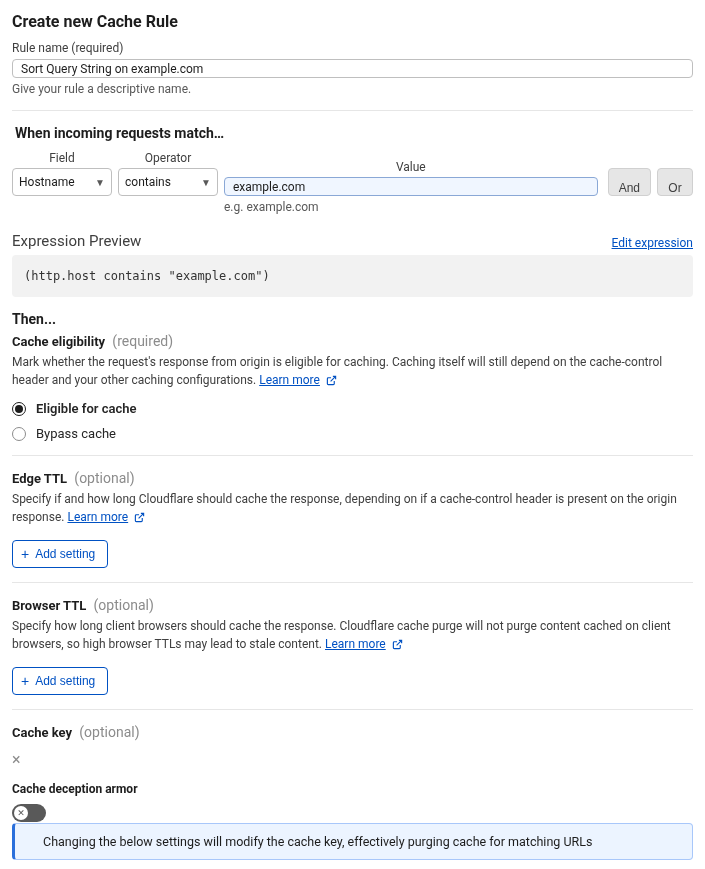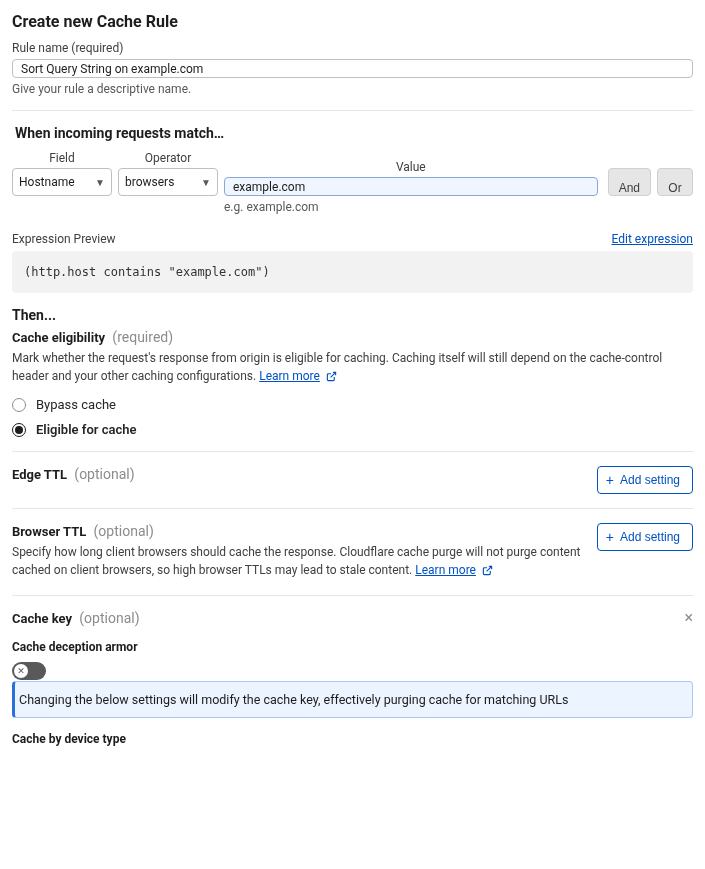--- a/index.html
+++ b/index.html
@@ -90,21 +90,21 @@
   .ext-icon{display:inline-block;vertical-align:-2px;margin-left:3px;}
   .radio-row{display:flex;align-items:center;margin-top:10px;font-size:13px;color:#262626;}
   .radio{
     width:14px;height:14px;border:1.3px solid #8c8c8c;border-radius:50%;
     margin-right:10px;display:inline-flex;align-items:center;justify-content:center;
     cursor:pointer;
   }
   .radio.checked{border-color:#1d1d1d;}
   .radio .dot{width:8px;height:8px;border-radius:50%;background:#1d1d1d;}
   .bold{font-weight:600;}
-  .panel{display:flex;justify-content:space-between;align-items:flex-start;gap:12px;}
+  .panel{display:flex;justify-content:space-between;align-items:flex-start;gap:12px;flex-direction:column;}
   .panel-left{flex:1;}
   .add-btn{
     height:28px;
     border:1px solid var(--blue);
     color:var(--blue);
     background:#fff;
     border-radius:4px;
     font-size:12px;
     padding:0 12px 0 8px;
     display:inline-flex;align-items:center;gap:6px;
@@ -123,30 +123,30 @@
     width:14px;height:14px;border-radius:50%;background:#fff;
     position:absolute;top:2px;left:2px;
     display:flex;align-items:center;justify-content:center;
     font-size:9px;color:#595959;
   }
   .info-banner{
     margin-top:1px;
     border:1px solid var(--info-border);
     background:var(--info-bg);
     border-radius:4px;
-    padding:10px 4px;
+    padding:10px 28px;
     font-size:12.5px;
     color:#1d1d1d;
     border-left:3px solid #2a6fdb;
   }
   .cond-field{width:100px;}
   .cond-op{width:100px;}
   .cond-val{flex:1;}
   .andor-group{display:flex;gap:6px;margin-left:4px;}
-  .expr-lbl{font-size:12px;color:#404040;}
+  .expr-lbl{font-size:15px;color:#404040;}
 </style>
 </head>
 <body>
 
 
 
 <h2 class="head">Create new Cache Rule</h2>
 
 <div class="lbl">Rule name (required)</div>
 <input type="text" class="rule-name-input" value="Sort Query String on example.com" style="">
@@ -160,21 +160,21 @@
   <div class="cond-col cond-field">
     <div class="lbl">Field</div>
     <div class="select">
       <span>Hostname</span>
       <span class="caret">▼</span>
     </div>
   </div>
   <div class="cond-col cond-op">
     <div class="lbl">Operator</div>
     <div class="select">
-      <span>browsers</span>
+      <span>contains</span>
       <span class="caret">▼</span>
     </div>
   </div>
   <div class="cond-col cond-val">
     <div class="lbl">Value</div>
     <input type="text" class="value" value="example.com" style="">
   </div>
   <div class="andor-group">
     <button class="btn-andor">And</button>
     <button class="btn-andor">Or</button>
@@ -199,38 +199,49 @@
     <a class="learn">Learn more</a>
     <span class="ext-icon">
       <svg width="11" height="11" viewBox="0 0 24 24" fill="none" stroke="#0051c3" stroke-width="2.5">
           <path d="M18 13v6a2 2 0 0 1-2 2H5a2 2 0 0 1-2-2V8a2 2 0 0 1 2-2h6"></path>
           <polyline points="15 3 21 3 21 9"></polyline>
           <line x1="10" y1="14" x2="21" y2="3"></line>
         </svg>
     </span>
   </div>
   <div class="radio-row">
-    <span class="radio"></span>
-    <span>Bypass cache</span>
-  </div>
-  <div class="radio-row">
     <span class="radio checked">
         <span class="dot"></span>
       </span>
     <span class="bold">Eligible for cache</span>
   </div>
+  <div class="radio-row">
+    <span class="radio"></span>
+    <span>Bypass cache</span>
+  </div>
 </div>
 
 <hr class="section-hr">
 
 
 <div class="panel">
   <div class="panel-left">
     <span class="panel-title">Edge TTL</span>
     <span class="panel-tag">(optional)</span>
+    <div class="panel-desc">
+      <span>Specify if and how long Cloudflare should cache the response, depending on if a cache-control header is present on the origin response.</span>
+      <a class="learn">Learn more</a>
+      <span class="ext-icon">
+        <svg width="11" height="11" viewBox="0 0 24 24" fill="none" stroke="#0051c3" stroke-width="2.5">
+            <path d="M18 13v6a2 2 0 0 1-2 2H5a2 2 0 0 1-2-2V8a2 2 0 0 1 2-2h6"></path>
+            <polyline points="15 3 21 3 21 9"></polyline>
+            <line x1="10" y1="14" x2="21" y2="3"></line>
+          </svg>
+      </span>
+    </div>
   </div>
   <button class="add-btn">
     <span class="plus">+</span>
     <span>Add setting</span>
   </button>
 </div>
 
 <hr class="section-hr">
 
 

